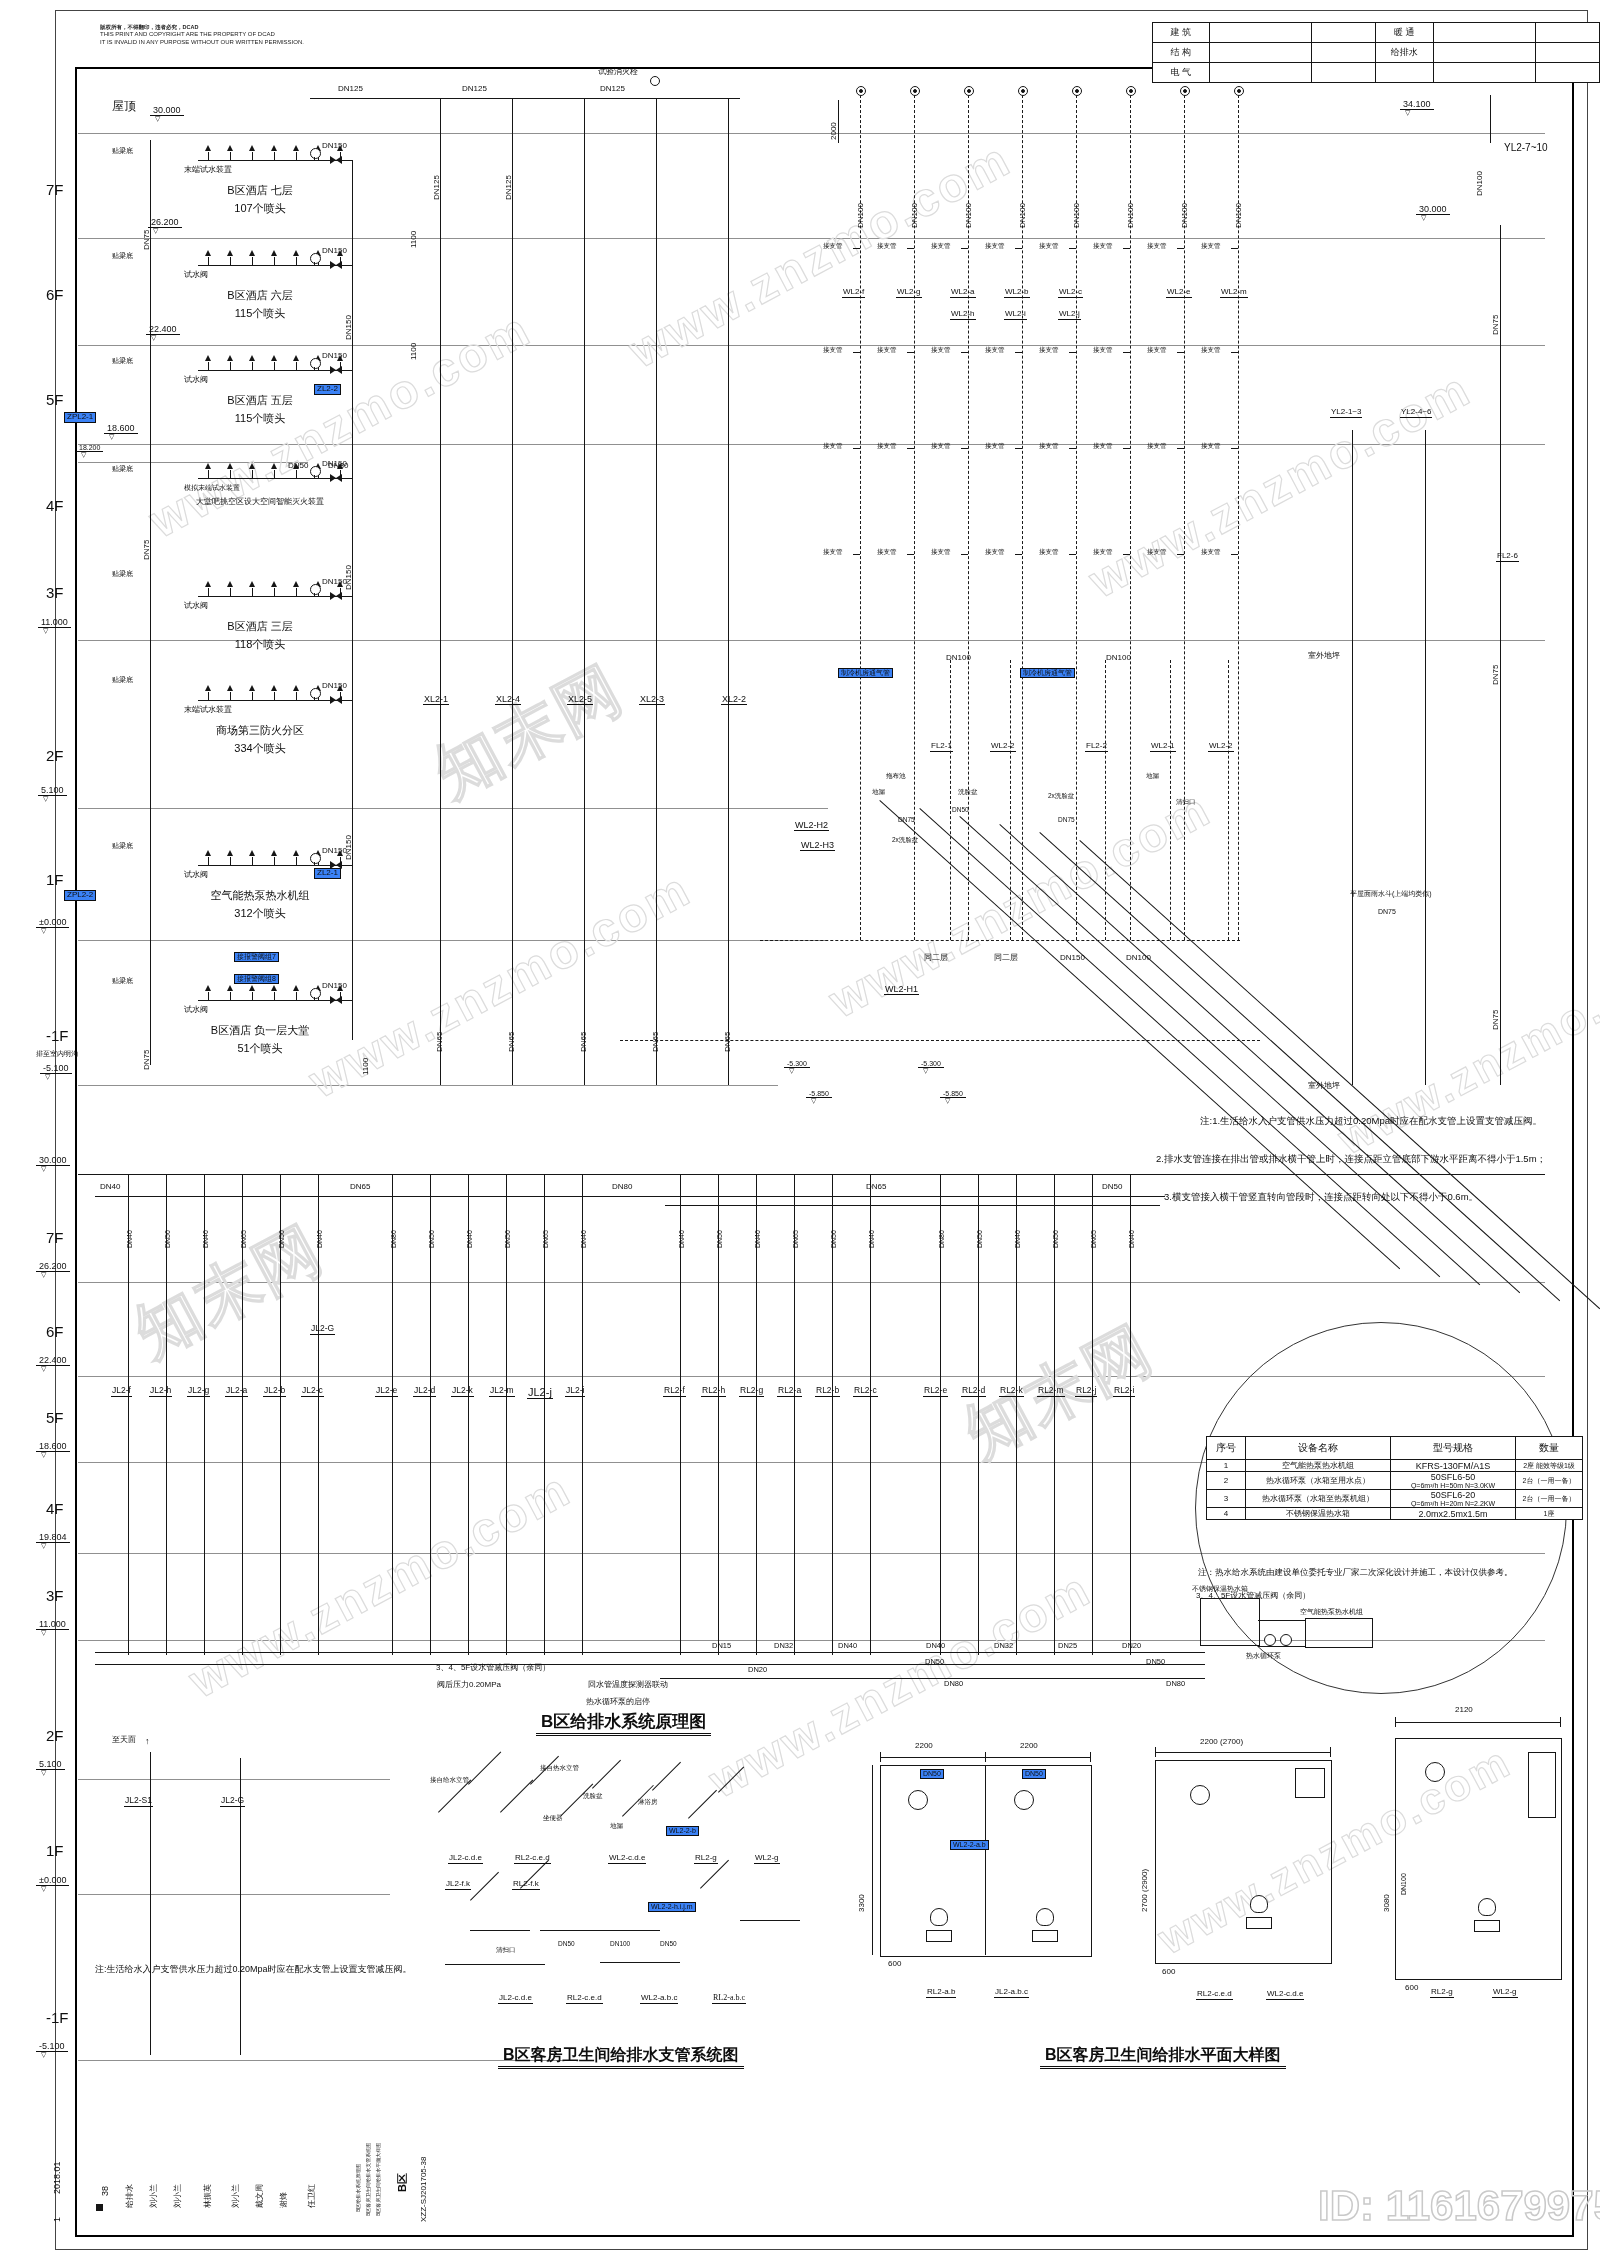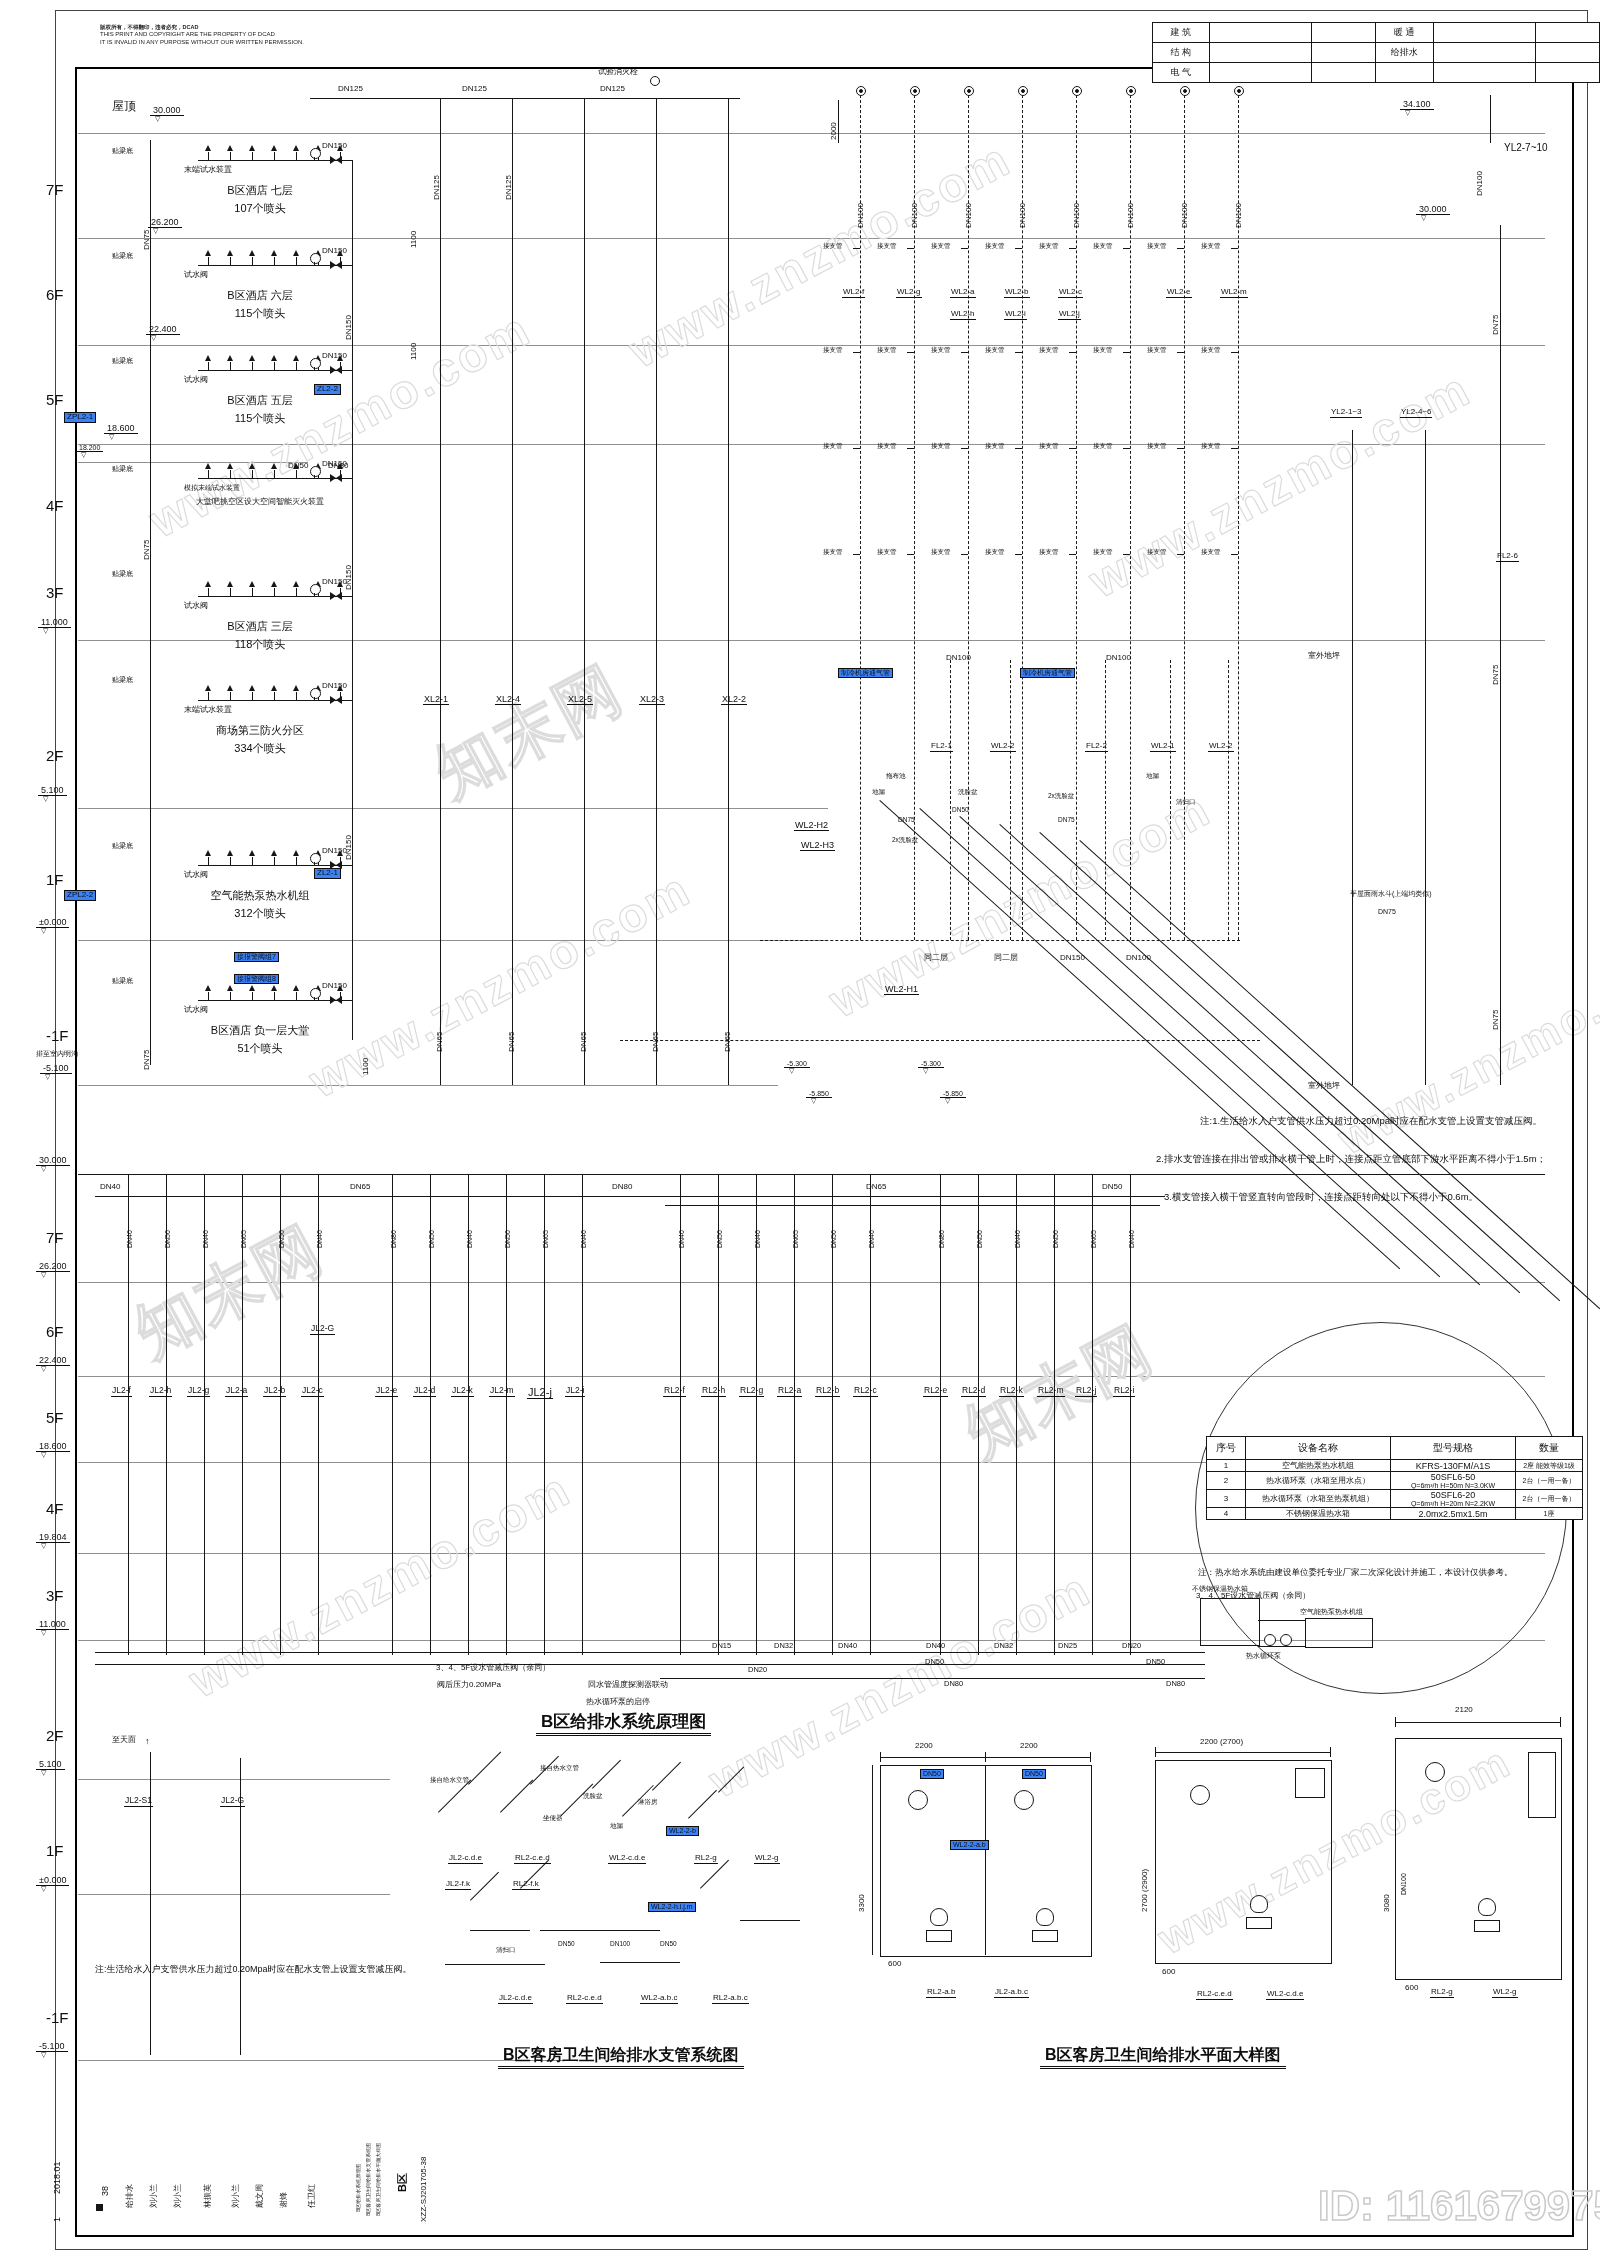--- a/index.html
+++ b/index.html
@@ -782,21 +782,21 @@
     <div class="tx utag" style="left: 448px; top: 1854px; font-size: 8px;">JL2-c.d.e</div>
     <div class="tx utag" style="left: 514px; top: 1854px; font-size: 8px;">RL2-c.e.d</div>
     <div class="tx utag" style="left: 608px; top: 1854px; font-size: 8px;">WL2-c.d.e</div>
     <div class="tx utag" style="left: 694px; top: 1854px; font-size: 8px;">RL2-g</div>
     <div class="tx utag" style="left: 754px; top: 1854px; font-size: 8px;">WL2-g</div>
     <div class="tx utag" style="left: 445px; top: 1880px; font-size: 8px;">JL2-f.k</div>
     <div class="tx utag" style="left: 512px; top: 1880px; font-size: 8px;">RL2-f.k</div>
     <div class="tx utag" style="left: 498px; top: 1994px; font-size: 8px;">JL2-c.d.e</div>
     <div class="tx utag" style="left: 566px; top: 1994px; font-size: 8px;">RL2-c.e.d</div>
     <div class="tx utag" style="left: 640px; top: 1994px; font-size: 8px;">WL2-a.b.c</div>
-    <div class="tx utag" style="left: 712px; top: 1994px; font-size: 8px;">RL2-a.b.c</div>
+    <div class="tx utag" style="left: 712px; top: 1994px; font-size: 8px; font-family: Liberation Serif, serif;">RL2-a.b.c</div>
     <div class="tx boxtag" style="left: 666px; top: 1826px; font-size: 7px;">WL2-2-b</div>
     <div class="tx boxtag" style="left: 648px; top: 1902px; font-size: 7px;">WL2-2-h.i.j.m</div>
     <div class="tx" style="left: 430px; top: 1776px; font-size: 6.5px;">接自给水立管</div>
     <div class="tx" style="left: 540px; top: 1764px; font-size: 6.5px;">接自热水立管</div>
     <div class="tx" style="left: 583px; top: 1792px; font-size: 6.5px;">洗脸盆</div>
     <div class="tx" style="left: 543px; top: 1814px; font-size: 6.5px;">坐便器</div>
     <div class="tx" style="left: 610px; top: 1822px; font-size: 6.5px;">地漏</div>
     <div class="tx" style="left: 638px; top: 1798px; font-size: 6.5px;">淋浴房</div>
     <div class="tx" style="left: 496px; top: 1946px; font-size: 6.5px;">清扫口</div>
     <div class="tx" style="left: 558px; top: 1940px; font-size: 6.5px;">DN50</div>

